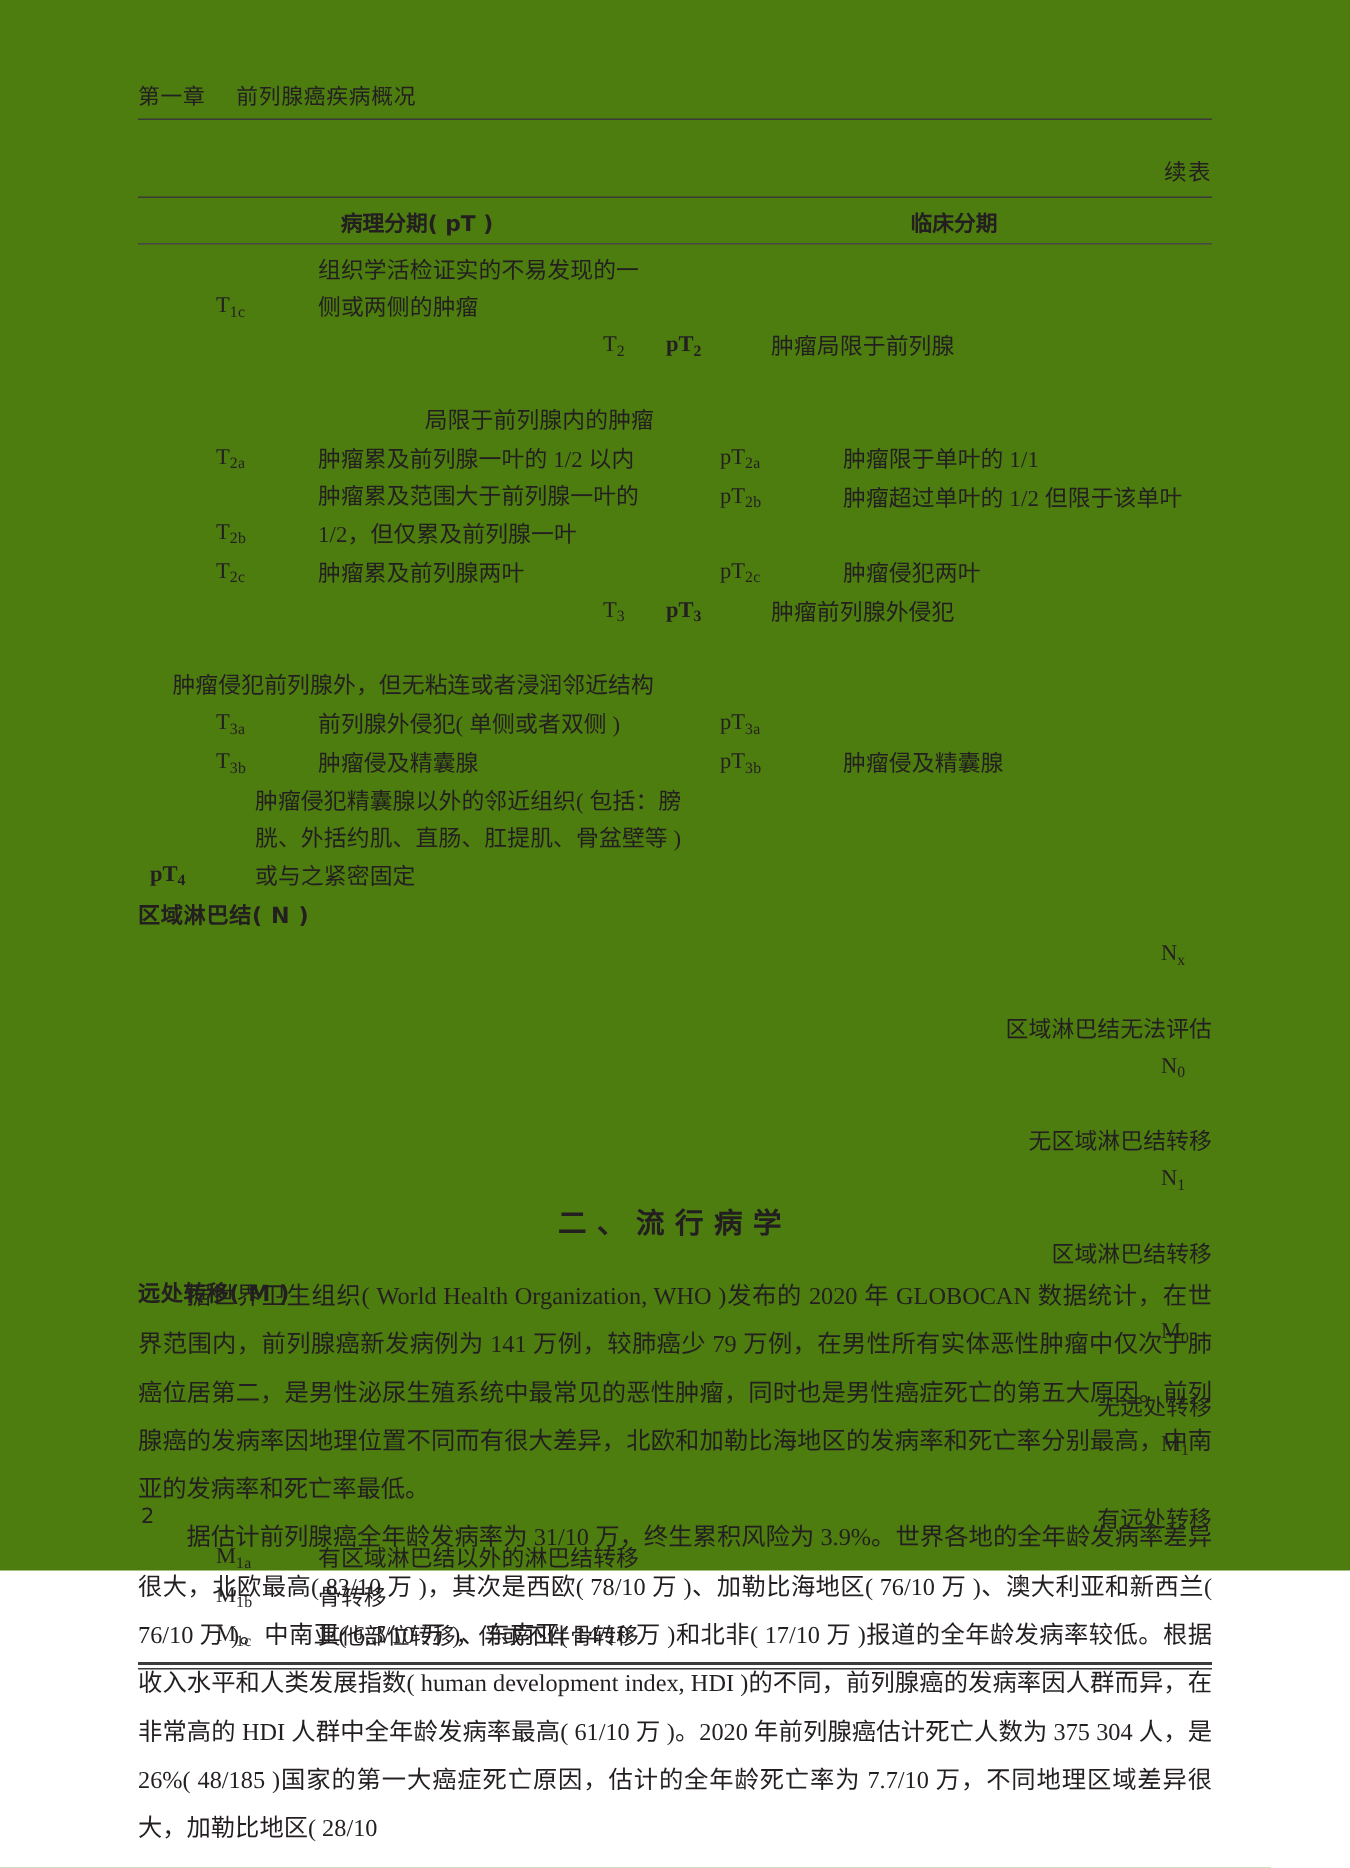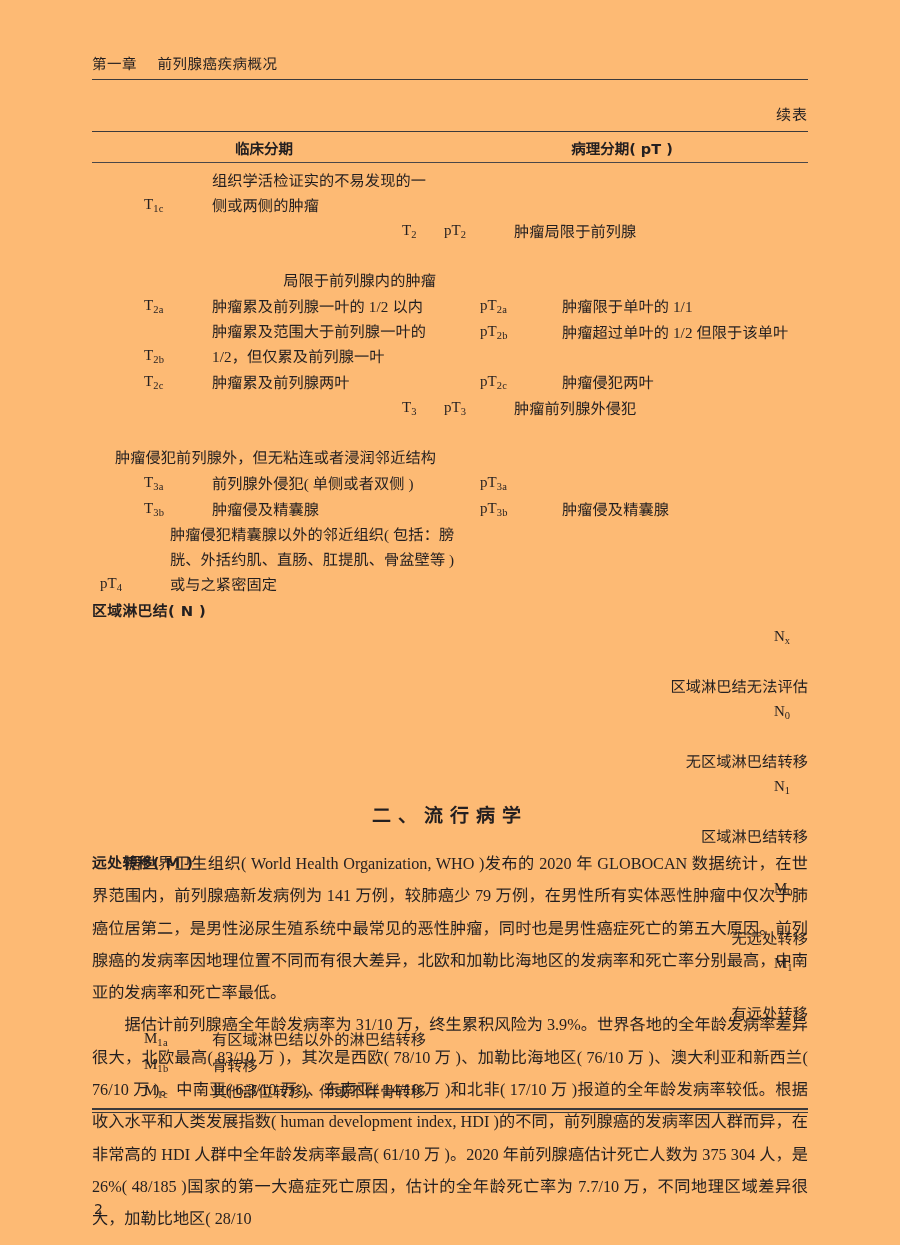--- a/index.html
+++ b/index.html
@@ -14,22 +14,22 @@
     position: relative;
     font-family: "Liberation Serif", "DejaVu Serif", serif;
     color: #231f20;
     overflow: hidden;
   }
 
   .page {
     position: absolute;
     inset: 0;
     width: 900px;
-    height: 1245px;
-    background: #fdba74;
+    height: 1047px;
+    background: #4d7c0f;
   }
 
   
   .runhead {
     position: absolute;
     left: 92px;
     top: 52px;
     width: 716px;
   }
   .runhead-text {
@@ -124,21 +124,21 @@
     letter-spacing: 0.1px;
   }
 
   
   .lvl1 { padding-left: 18px; flex-direction: column; }
   .lvl1 .code { width: 34px; }
   .lvl2 { padding-left: 52px; }
   .lvl2 .code { width: 44px; }
 
   .lvl1r { padding-left: 8px; }
-  .lvl1r .code { width: 46px; }
+  .lvl1r .code { width: 46px; font-weight: bold; }
   .lvl2r { padding-left: 44px; }
   .lvl2r .code { width: 58px; }
 
   .blockhead {
     font-family: "DejaVu Sans", "Liberation Sans", sans-serif;
     font-weight: 700;
     font-size: 14.8px;
     line-height: 27px;
     padding-left: 0px;
     letter-spacing: 0.4px;
@@ -195,22 +195,22 @@
     <div class="runhead-text">第一章    前列腺癌疾病概况</div>
     <div class="runhead-rule"></div>
   </div>
 
   <div class="cont-label">续表</div>
 
   <div class="tbl">
     <div class="rule-top"></div>
 
     <div class="thead">
+      <div class="th th-path">病理分期( pT )</div>
       <div class="th th-clin">临床分期</div>
-      <div class="th th-path">病理分期( pT )</div>
     </div>
 
     <div class="rule-mid"></div>
 
     <div class="tbody">
 
       <div class="trow">
         <div class="cell-l">
           <div class="entry lvl2">
             <span class="code">T<sub>1c</sub></span>

